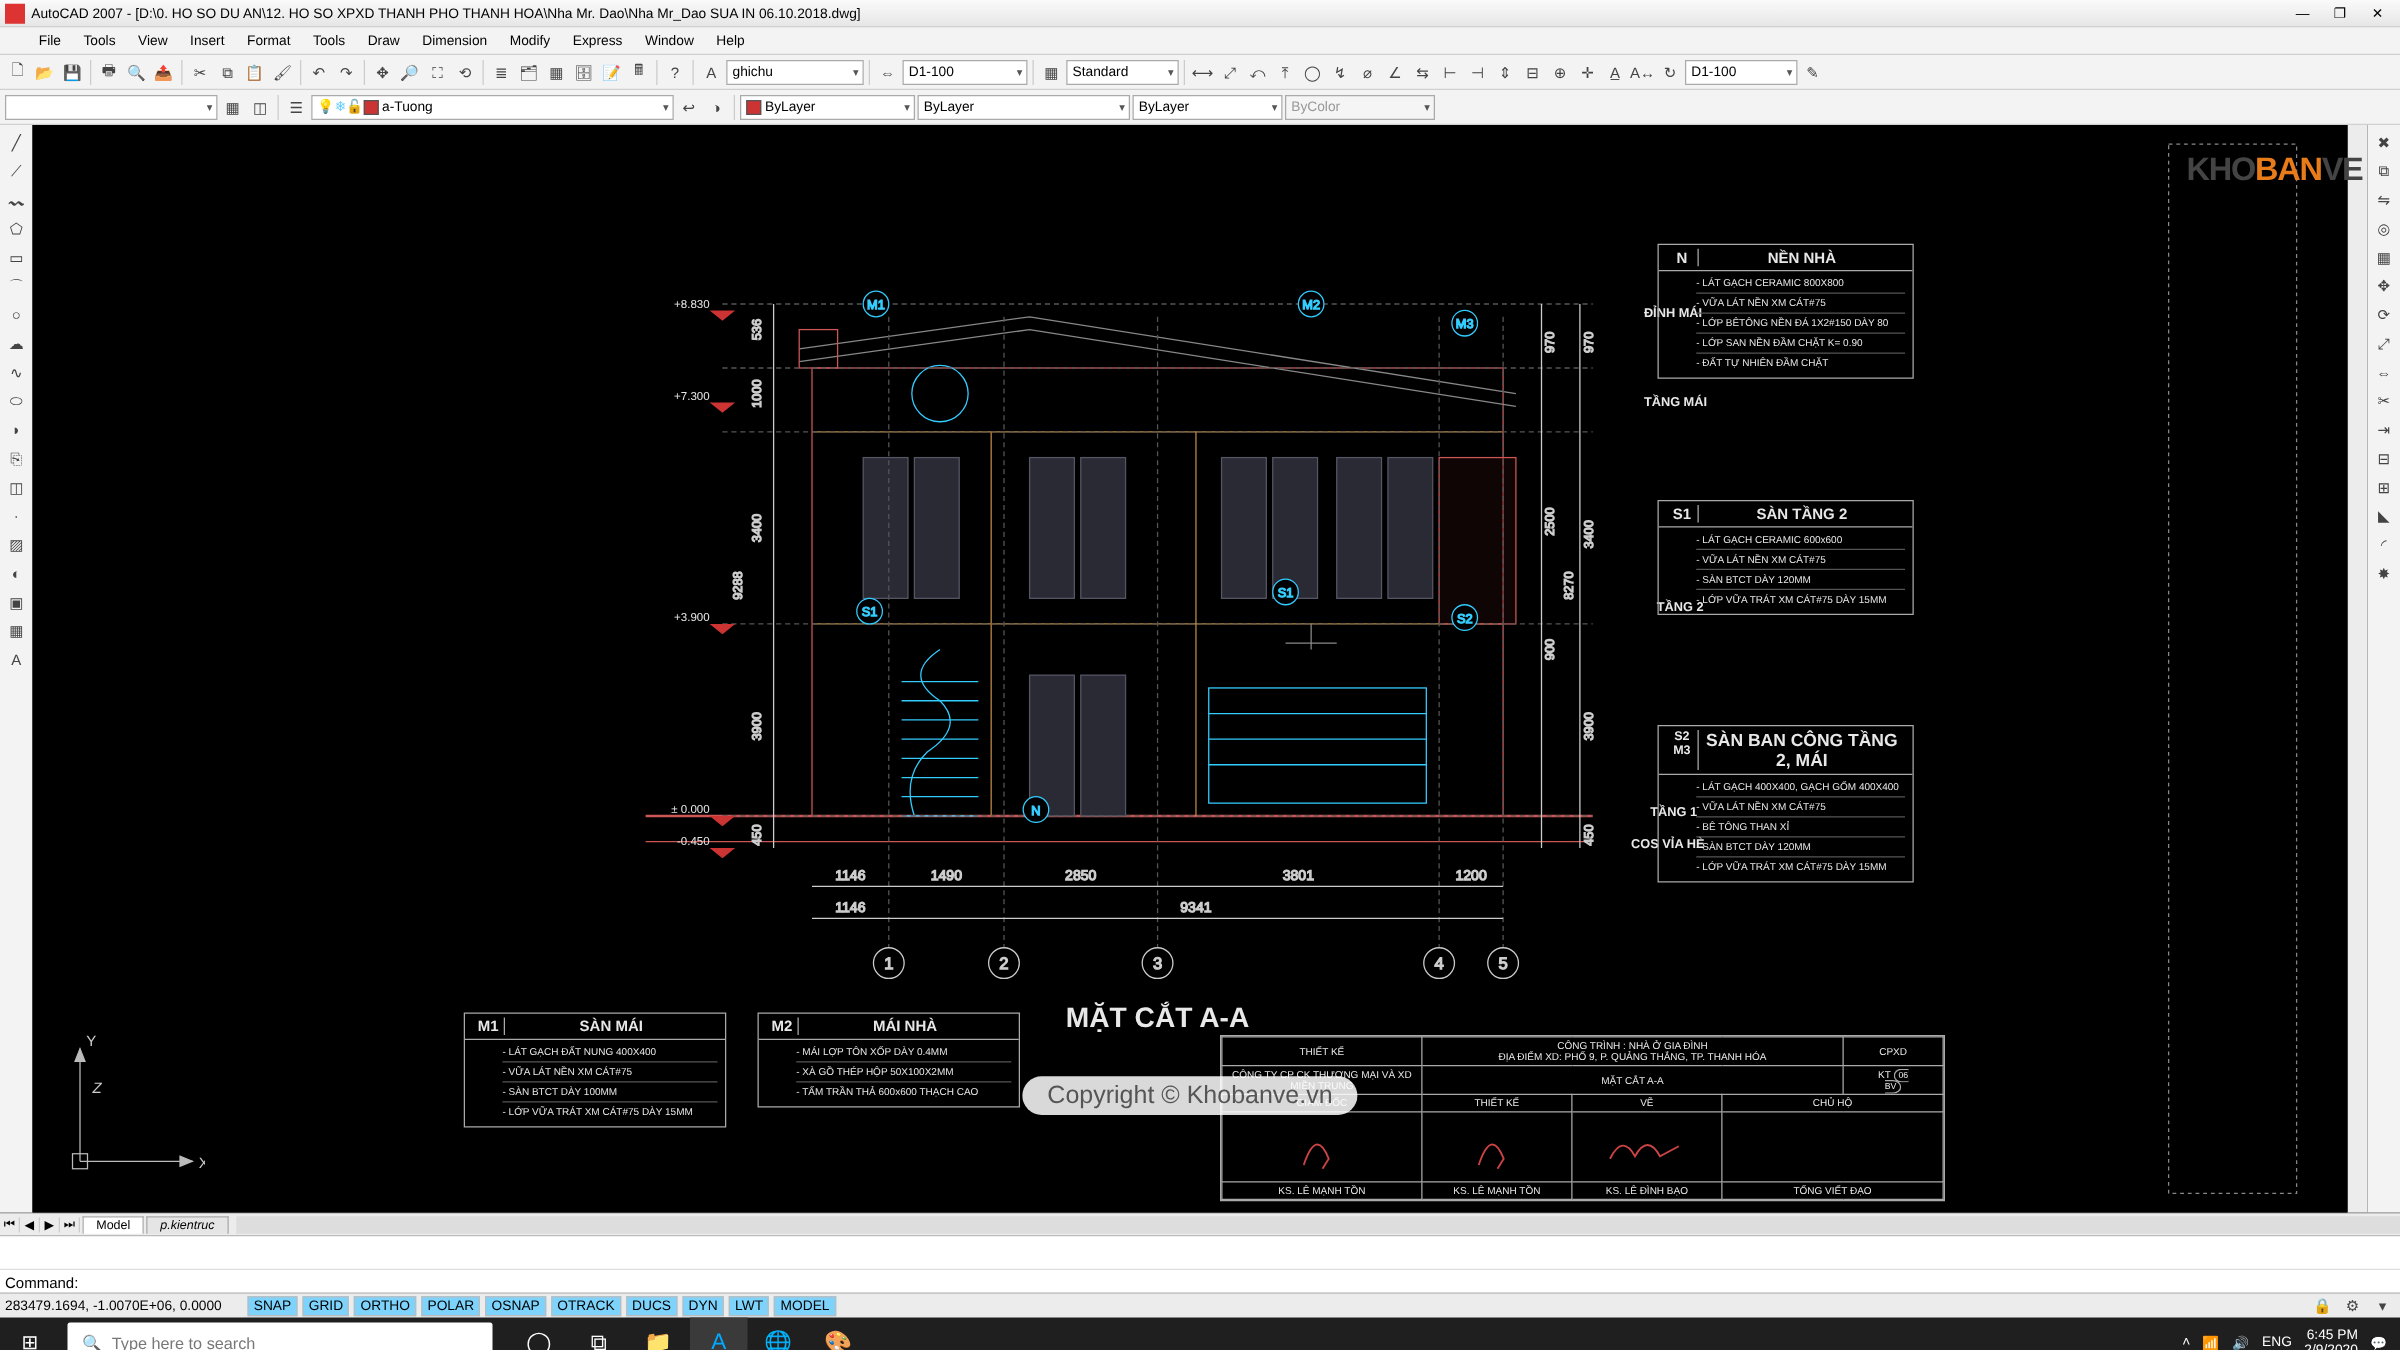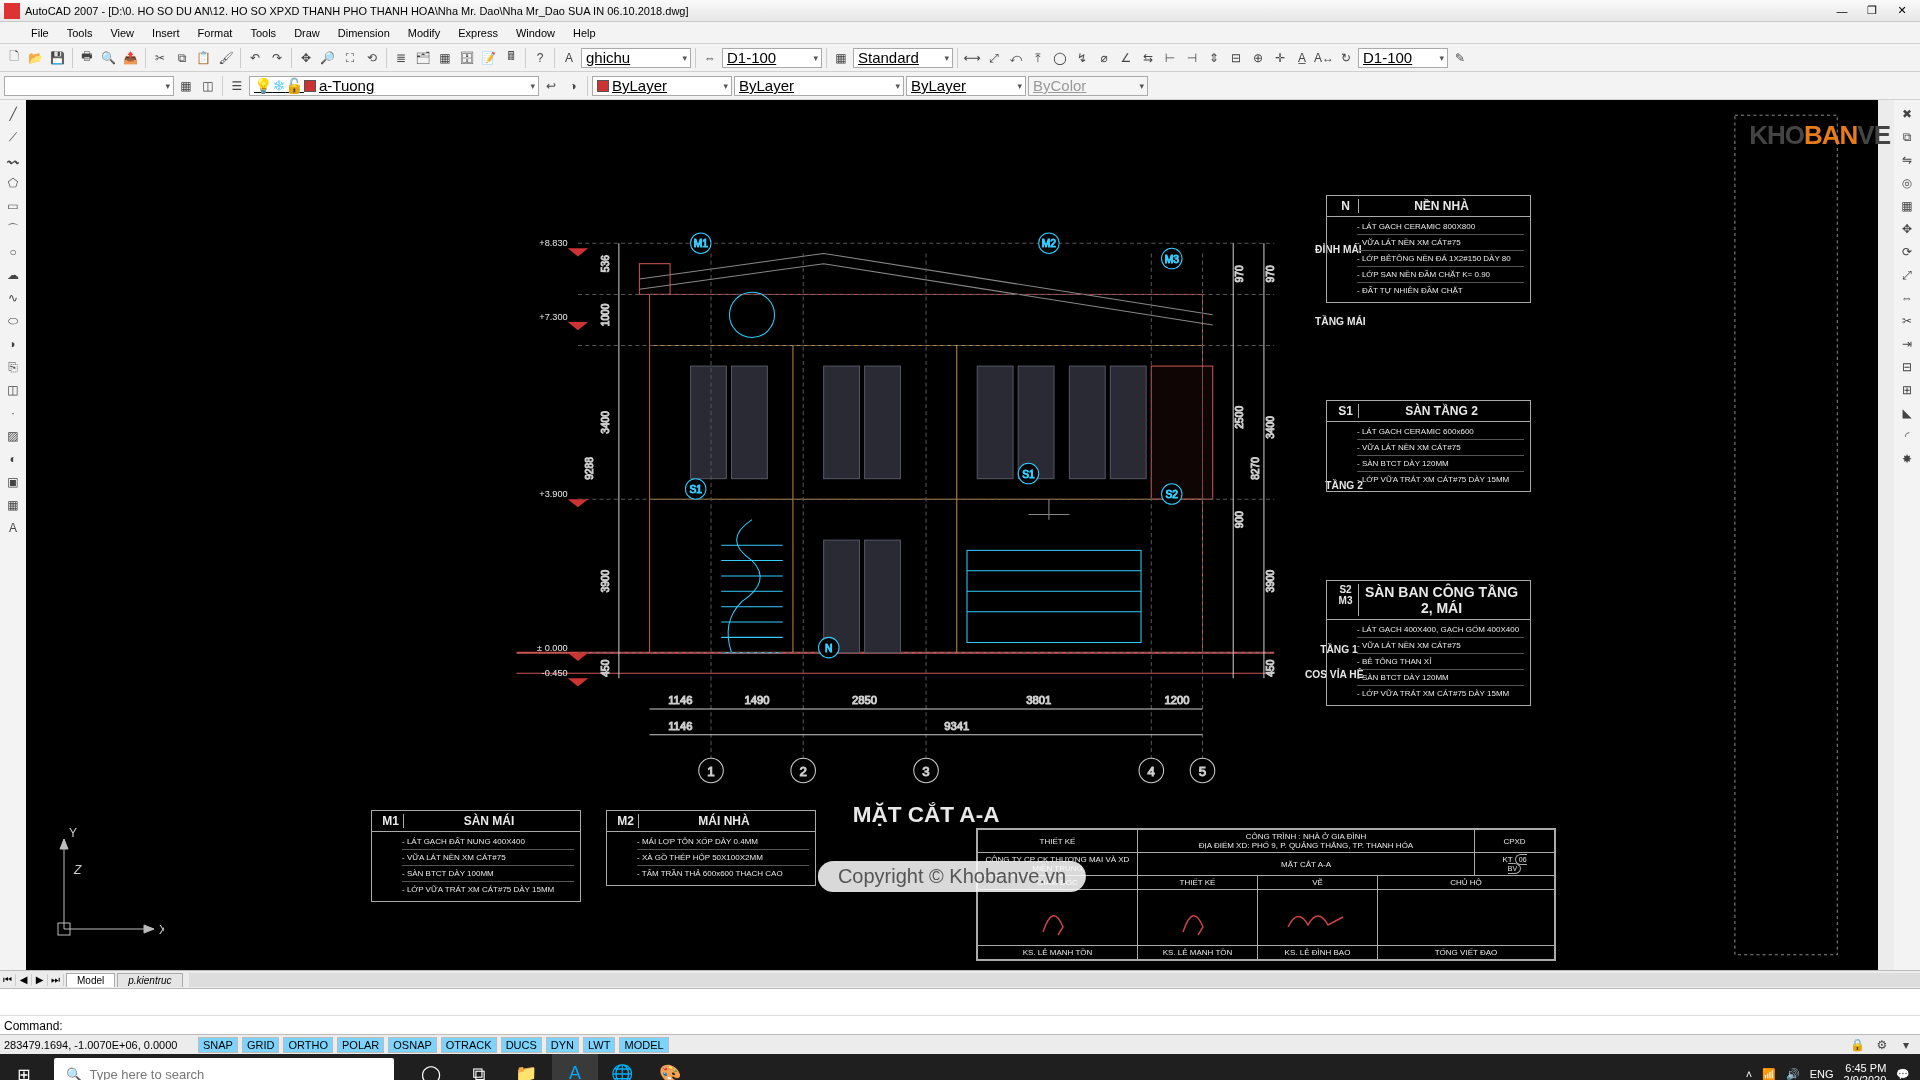--- a/index.html
+++ b/index.html
@@ -7,21 +7,21 @@
 .titlebar { height: 22px; background: linear-gradient(#fafafa,#e6e6e6); display: flex; align-items: center; font-size: 11px; padding: 0 4px; border-bottom: 1px solid #c9c9c9; }
 .titlebar .icon { width: 16px; height: 16px; background: #d33; margin-right: 5px; }
 .titlebar .spacer { flex: 1; }
 .winctrl { display: flex; gap: 2px; }
 .winctrl div { width: 28px; height: 18px; display: flex; align-items: center; justify-content: center; font-size: 11px; cursor: pointer; }
 .menubar { height: 22px; background: #f3f3f3; display: flex; align-items: center; font-size: 11px; padding-left: 22px; border-bottom: 1px solid #d0d0d0; }
 .menubar span { padding: 3px 9px; cursor: pointer; }
 .toolbar { height: 28px; background: #f3f3f3; display: flex; align-items: center; padding: 0 4px; gap: 2px; border-bottom: 1px solid #d0d0d0; }
 .tbtn { width: 20px; height: 20px; display: flex; align-items: center; justify-content: center; font-size: 12px; cursor: pointer; color: #444; border: 1px solid transparent; }
 .sep { width: 1px; height: 20px; background: #ccc; margin: 0 2px; }
-.combo { height: 20px; border: 1px solid #aaa; background: #fff; font-size: 15px; padding: 0 16px 0 4px; display: flex; align-items: center; position: relative; min-width: 60px; text-decoration: underline; }
+.combo { height: 20px; border: 1px solid #aaa; background: #fff; font-size: 11px; padding: 0 16px 0 4px; display: flex; align-items: center; position: relative; min-width: 60px; }
 .combo::after { content: "▾"; position: absolute; right: 3px; font-size: 9px; color: #555; }
 .sw { width: 12px; height: 12px; display: inline-block; border: 1px solid #555; margin-right: 3px; }
 .workspace { height: 870px; display: flex; background: #000; position: relative; }
 .ltools, .rtools { width: 26px; background: #f3f3f3; display: flex; flex-direction: column; align-items: center; gap: 3px; padding-top: 4px; }
 .canvas { flex: 1; background: #000; position: relative; overflow: hidden; }
 .scroll-v { width: 16px; background: #ececec; }
 
 .wmark { position: absolute; bottom: 78px; left: 50%; transform: translateX(-50%); background: rgba(255,255,255,.85); color: #555; padding: 4px 20px; border-radius: 18px; font-size: 20px; font-weight: 500; }
 .logo { position: absolute; top: 20px; right: 30px; font-size: 26px; font-weight: 800; letter-spacing: -1px; color: #444; }
 .logo b { color: #e87c1a; }
@@ -123,21 +123,21 @@
   <div class="sep"></div>
   <div class="tbtn">?</div>
   <div class="sep"></div>
   <div class="tbtn">A</div>
   <div class="combo" style="width:110px">ghichu</div>
   <div class="sep"></div>
   <div class="tbtn">⇔</div>
   <div class="combo" style="width:100px">D1-100</div>
   <div class="sep"></div>
   <div class="tbtn">▦</div>
-  <div class="combo" style="width:100px">Standard</div>
+  <div class="combo" style="width:90px">Standard</div>
   <div class="sep"></div>
   <div class="tbtn">⟷</div>
   <div class="tbtn">⤢</div>
   <div class="tbtn">⤺</div>
   <div class="tbtn">⤒</div>
   <div class="tbtn">◯</div>
   <div class="tbtn">↯</div>
   <div class="tbtn">⌀</div>
   <div class="tbtn">∠</div>
   <div class="tbtn">⇆</div>

